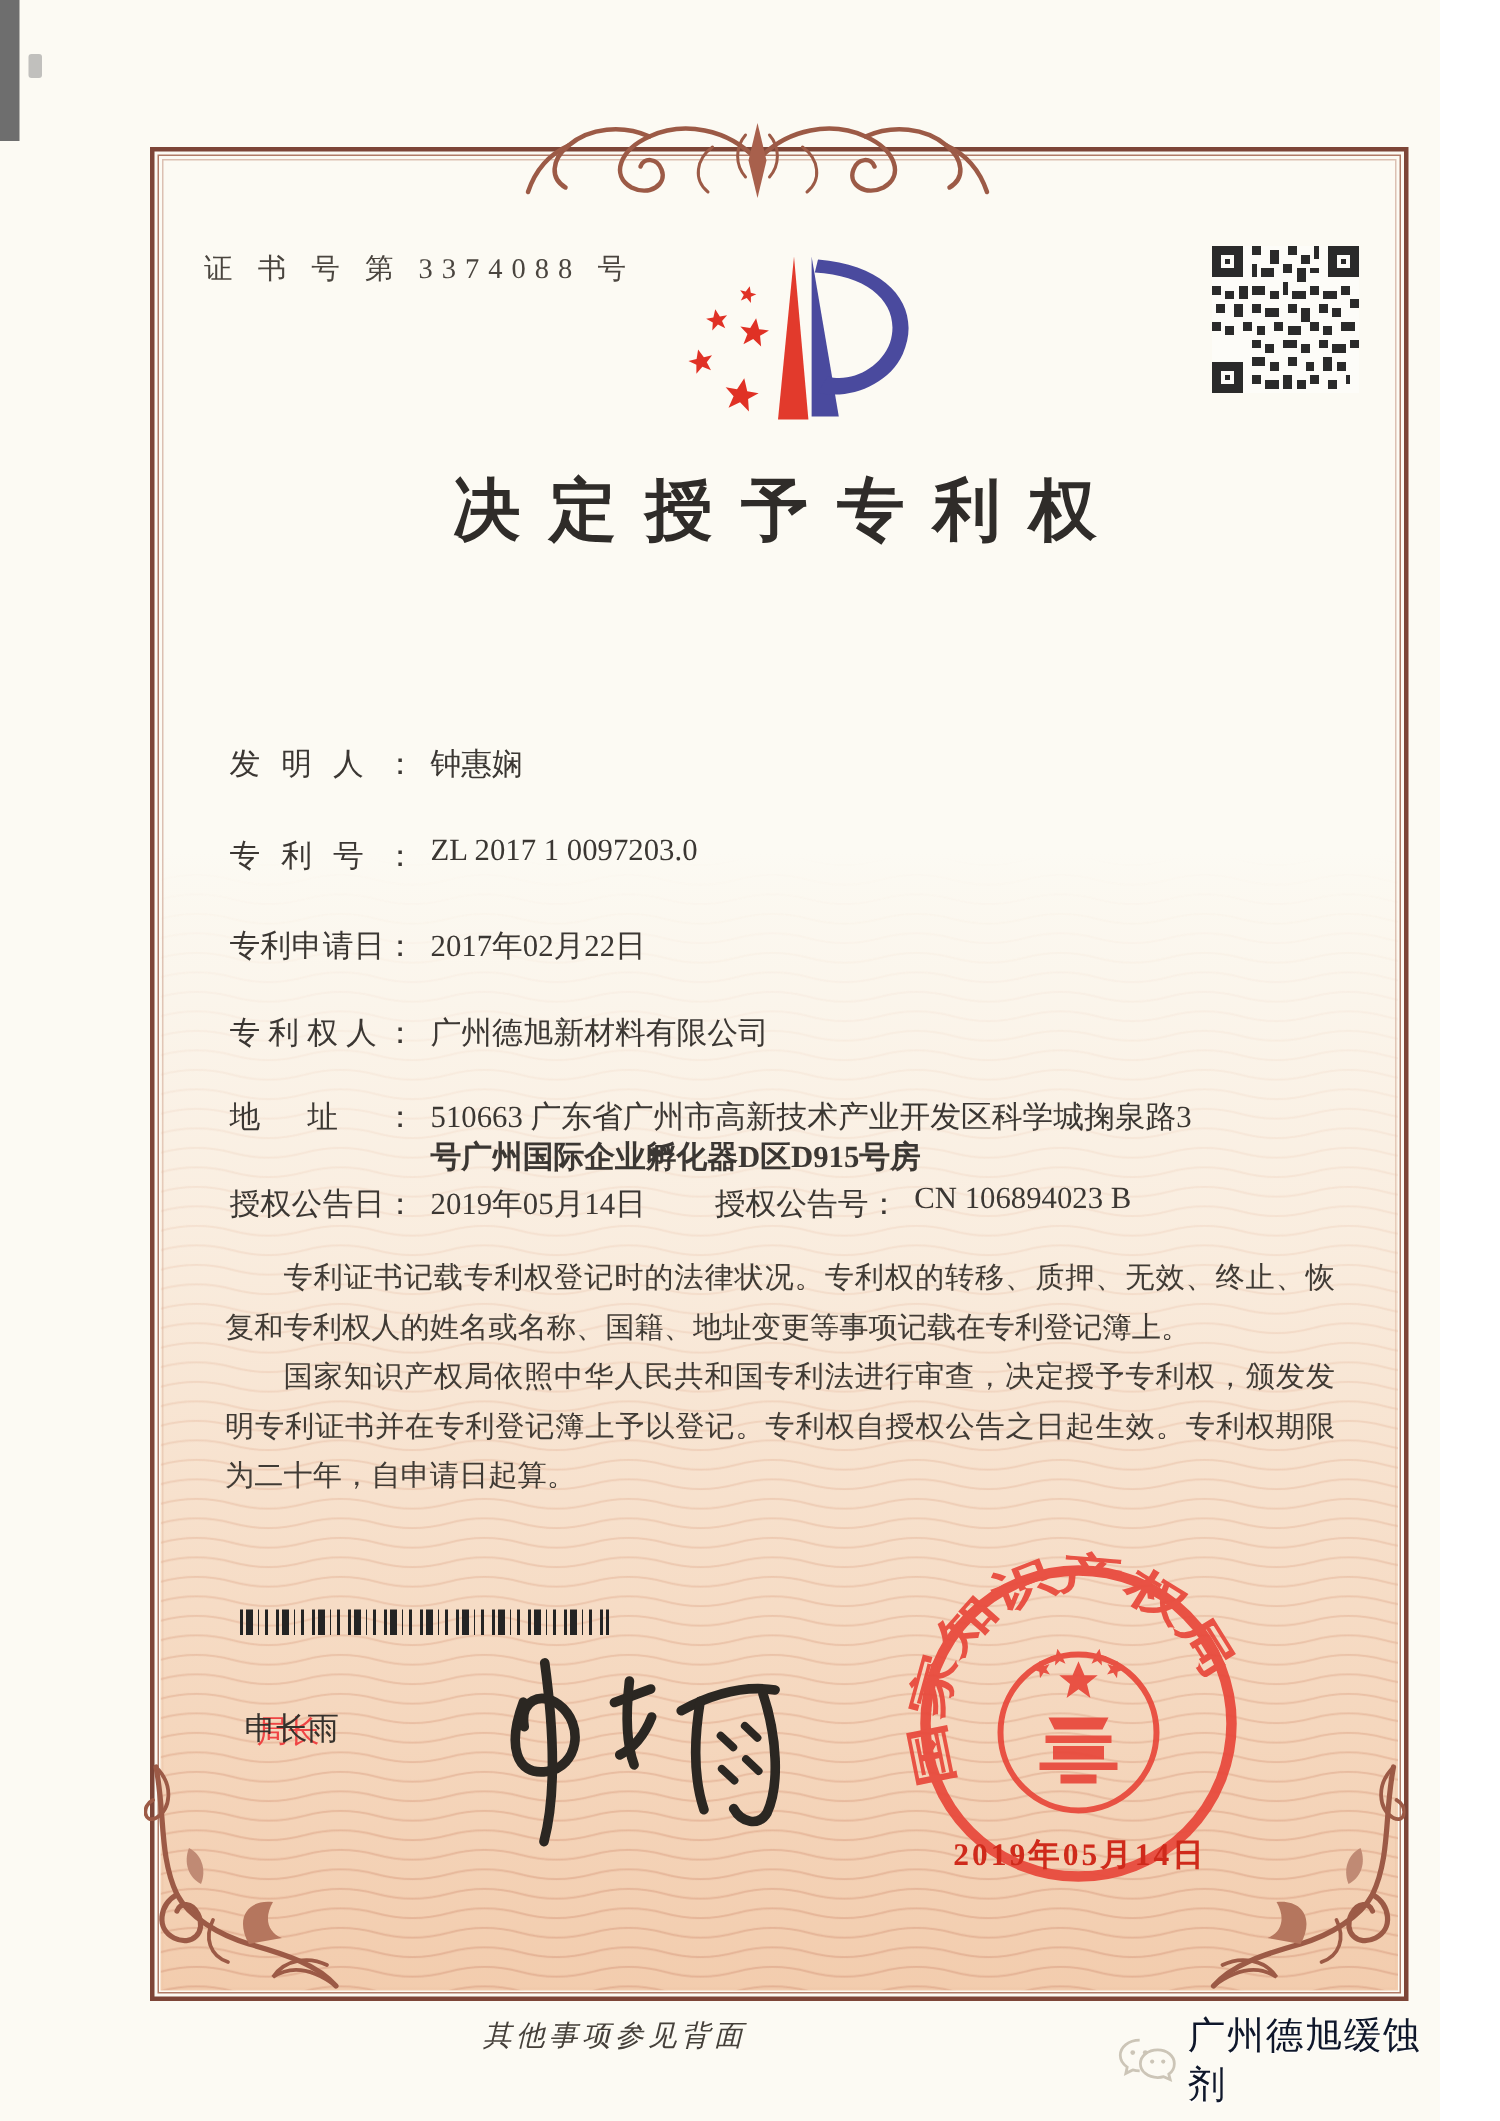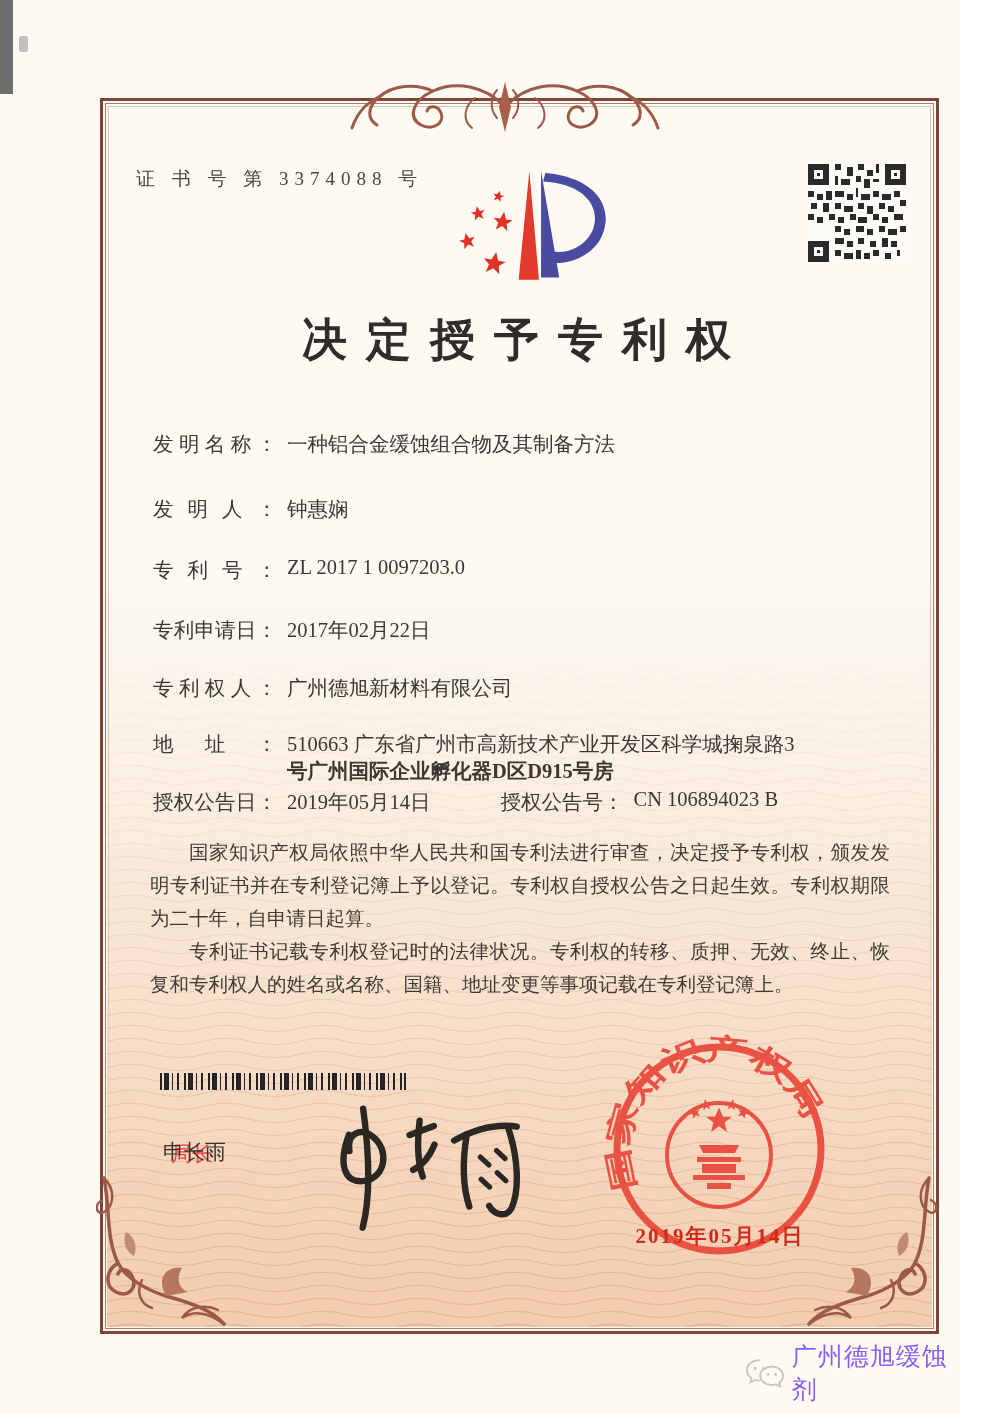--- a/index.html
+++ b/index.html
@@ -23,21 +23,21 @@
   .cert-no{position:absolute;left:136px;top:166px;font-size:19px;letter-spacing:6px;color:#4a453f;}
   .logo{position:absolute;left:438px;top:156px;}
   .qr{position:absolute;left:808px;top:164px;width:98px;height:98px;}
   .title{position:absolute;left:100px;top:310px;width:833px;text-align:center;
          font-size:45px;font-weight:600;letter-spacing:19px;padding-left:19px;
          box-sizing:border-box;color:#2f2c29;}
   
   .field-row{position:absolute;left:153px;font-size:20.5px;display:flex;color:#3b3733;white-space:nowrap;}
   .flabel{display:inline-block;width:124px;text-align:justify;text-align-last:justify;}
   .fvalue{margin-left:10px;}
-  .flabel2{margin-left:70px;}
+  .flabel2{margin-left:46px;}
   .addr2{position:absolute;left:287px;top:757px;font-size:20.5px;color:#3b3733;font-weight:bold;}
   
   .body-text{position:absolute;left:150px;top:836px;width:740px;font-size:19.5px;
              line-height:33px;text-align:justify;color:#403b35;}
   .body-text p{margin:0;text-indent:2em;}
   
   .barcode{position:absolute;left:160px;top:1073px;width:246px;height:17px;
     background:repeating-linear-gradient(90deg,#242424 0 2px,transparent 2px 4px,#242424 4px 9px,
       transparent 9px 12px,#242424 12px 13px,transparent 13px 17px,#242424 17px 19px,transparent 19px 24px);}
   
@@ -49,21 +49,21 @@
   
   .seal{position:absolute;left:603px;top:1033px;opacity:.92;}
   .seal-date{position:absolute;left:615px;top:1222px;width:210px;text-align:center;
     color:#cf2a1b;font-size:21px;letter-spacing:2px;font-weight:600;}
   
   .page-info{position:absolute;left:100px;top:1288px;width:833px;text-align:center;
     font-size:18px;color:#3f3a34;letter-spacing:2px;}
   .back-note{position:absolute;left:100px;top:1344px;width:620px;text-align:center;
     font-size:19px;color:#45403a;letter-spacing:3px;font-style:italic;}
   .watermark{position:absolute;left:745px;top:1340px;display:flex;align-items:center;gap:8px;
-    color:#8b5cf6;font-size:25px;letter-spacing:1px;text-shadow:0 1px 0 #fff;}
+    color:#0f172a;font-size:25px;letter-spacing:1px;text-shadow:0 1px 0 #fff;}
 </style>
 </head>
 <body>
 
 <div class="sheet">
 
   <div class="scan-strip"></div>
   <div class="scan-mark"></div>
 
   <div class="frame">
@@ -212,24 +212,20 @@
         <rect x="16" y="29" width="2" height="3"></rect>
       <rect x="19" y="30" width="2" height="2"></rect>
         <rect x="22" y="29" width="2" height="2"></rect>
         <rect x="26" y="30" width="2" height="2"></rect>
       <rect x="30" y="29" width="1" height="2"></rect>
     </g>
   </svg>
 
   <div class="title">决定授予专利权</div>
 
-  <div class="field-row" style="top:430px">
-    <span class="flabel">发明名称：</span>
-    <span class="fvalue">一种铝合金缓蚀组合物及其制备方法</span>
-  </div>
   <div class="field-row" style="top:495px">
     <span class="flabel">发明人：</span>
     <span class="fvalue">钟惠娴</span>
   </div>
   <div class="field-row" style="top:556px">
     <span class="flabel">专利号：</span>
     <span class="fvalue">ZL 2017 1 0097203.0</span>
   </div>
   <div class="field-row" style="top:616px">
     <span class="flabel">专利申请日：</span>
@@ -245,22 +241,22 @@
   </div>
   <div class="addr2">号广州国际企业孵化器D区D915号房</div>
   <div class="field-row" style="top:788px">
     <span class="flabel">授权公告日：</span>
     <span class="fvalue">2019年05月14日</span>
     <span class="flabel2">授权公告号：</span>
     <span class="fvalue">CN 106894023 B</span>
   </div>
 
   <div class="body-text">
+    <p>专利证书记载专利权登记时的法律状况。专利权的转移、质押、无效、终止、恢复和专利权人的姓名或名称、国籍、地址变更等事项记载在专利登记簿上。</p>
     <p>国家知识产权局依照中华人民共和国专利法进行审查，决定授予专利权，颁发发明专利证书并在专利登记簿上予以登记。专利权自授权公告之日起生效。专利权期限为二十年，自申请日起算。</p>
-    <p>专利证书记载专利权登记时的法律状况。专利权的转移、质押、无效、终止、恢复和专利权人的姓名或名称、国籍、地址变更等事项记载在专利登记簿上。</p>
   </div>
 
   <div class="barcode"></div>
 
   <div class="director-title">局长</div>
   <div class="director-name">申长雨</div>
   <svg class="signature" width="240" height="140" viewBox="0 0 200 120">
     <g fill="none" stroke="#2b2722" stroke-width="5.5" stroke-linecap="round" stroke-linejoin="round">
       <path d="M40,32 C30,56 34,74 52,72 C70,70 75,46 60,34 C50,26 38,31 40,46"></path>
       <path d="M53,10 C56,40 58,82 49,112"></path>
@@ -291,20 +287,21 @@
       <use href="#st" transform="translate(140,80) scale(0.6) rotate(20)"></use>
       <path d="M96,112 h40 l-4,8 h-32 z"></path>
       <rect x="94" y="124" width="44" height="5"></rect>
       <rect x="99" y="131" width="34" height="9"></rect>
       <rect x="90" y="142" width="52" height="5"></rect>
       <path d="M104,150 h24 v6 h-24 z"></path>
     </g>
   </svg>
   <div class="seal-date">2019年05月14日</div>
 
+  <div class="back-note">其他事项参见背面</div>
 
   <div class="watermark">
     <svg width="42" height="34" viewBox="0 0 42 34">
       <g fill="none" stroke="#ccc5b7" stroke-width="2">
         <path d="M16,3 C8,3 2,8 2,14 C2,17.5 4,20.5 7,22.5 L6,27 L11,24.5 C12.6,25 14.2,25.2 16,25.2"></path>
         <path d="M16,25.2 C15,14 24,9 30,10 C28,5.5 22.5,3 16,3" stroke-width="0"></path>
         <path d="M29,10 C22,10 16.5,14.5 16.5,20 C16.5,25.5 22,30 29,30 C30.5,30 32,29.8 33.3,29.4 L38,31.5 L37,27.6 C39.5,25.8 41,23 41,20 C41,14.5 35.8,10 29,10 Z"></path>
       </g>
       <g fill="#ccc5b7">
         <circle cx="11" cy="12" r="1.7"></circle>

